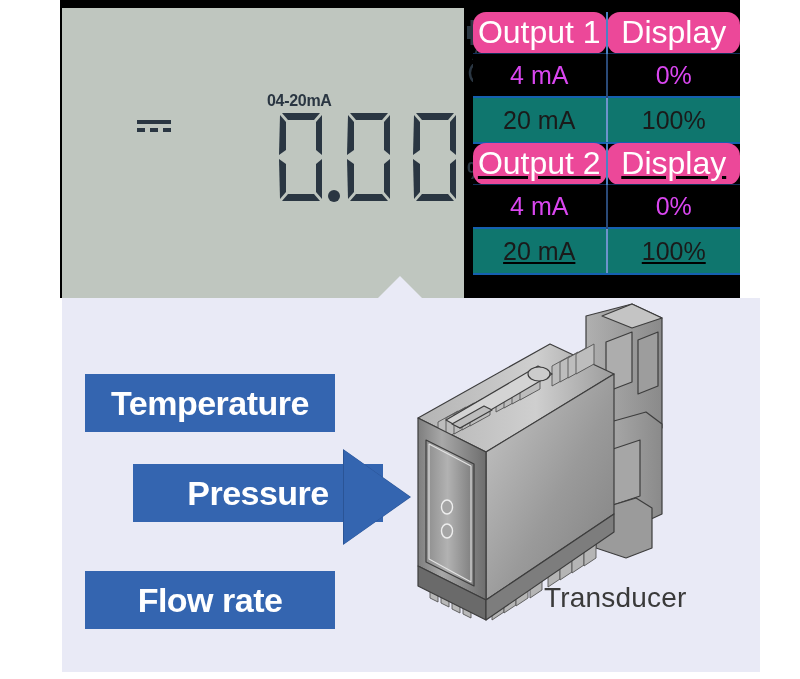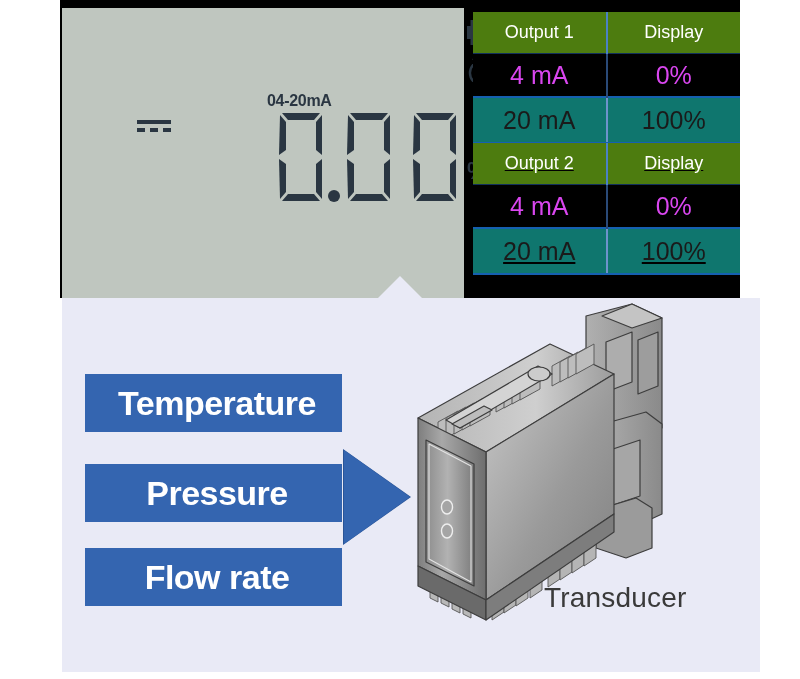--- a/index.html
+++ b/index.html
@@ -103,26 +103,27 @@
   #table-output-1 { top: 12px; }
   #table-output-2 { top: 143px; text-decoration: underline; }
 
   .out-table td, .out-table th {
     padding: 0;
     margin: 0;
     text-align: center;
     font-weight: normal;
   }
   .hdr-cell {
-    background: #4d7c0f;
+    background: #ec4899;
     color: #ffffff;
-    font-size: 18px;
+    font-size: 32px;
     height: 41px;
     line-height: 41px;
     border-right: 2px solid #4b82c4;
+    border-radius: 13px;
   }
   .hdr-cell:last-child { border-right: none; }
 
   .row-dim td {
     background: #000000;
     color: #d946ef;
     font-size: 25px;
     height: 42px;
     line-height: 42px;
     border-right: 2px solid #2a4a78;
@@ -170,25 +171,24 @@
     left: 85px;
     width: 250px;
     height: 58px;
     background: #3465b0;
     color: #ffffff;
     font-size: 34px;
     font-weight: bold;
     line-height: 58px;
     text-align: center;
     letter-spacing: -0.5px;
-    padding-left: 7px;
   }
   #label-temperature { top: 374px; }
-  #label-pressure    { top: 464px; }
-  #label-flow-rate   { top: 548px; text-align: center; }
+  #label-pressure    { top: 464px; margin-left: 48px; }
+  #label-flow-rate   { top: 571px; text-align: center; }
 
   
   #flow-arrow {
     position: absolute;
     left: 344px;
     top: 450px;
     width: 0;
     height: 0;
     border-top: 47px solid transparent;
     border-bottom: 47px solid transparent;

